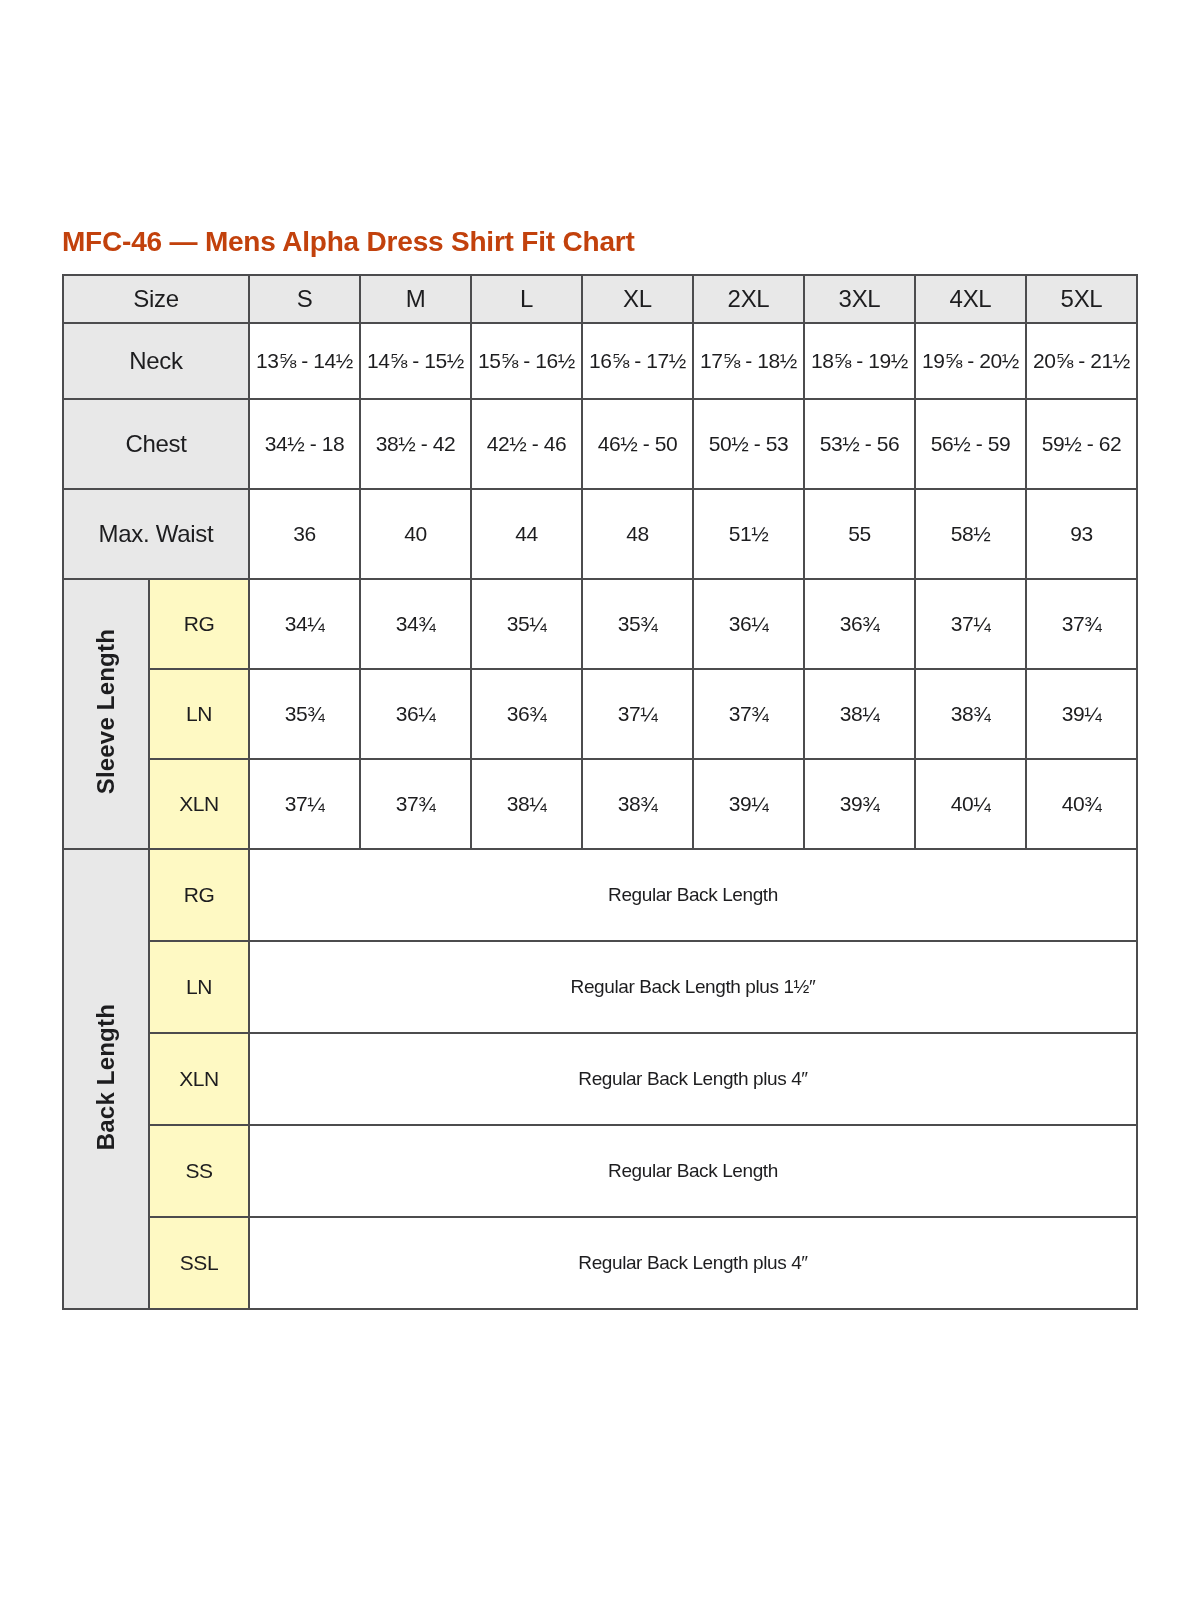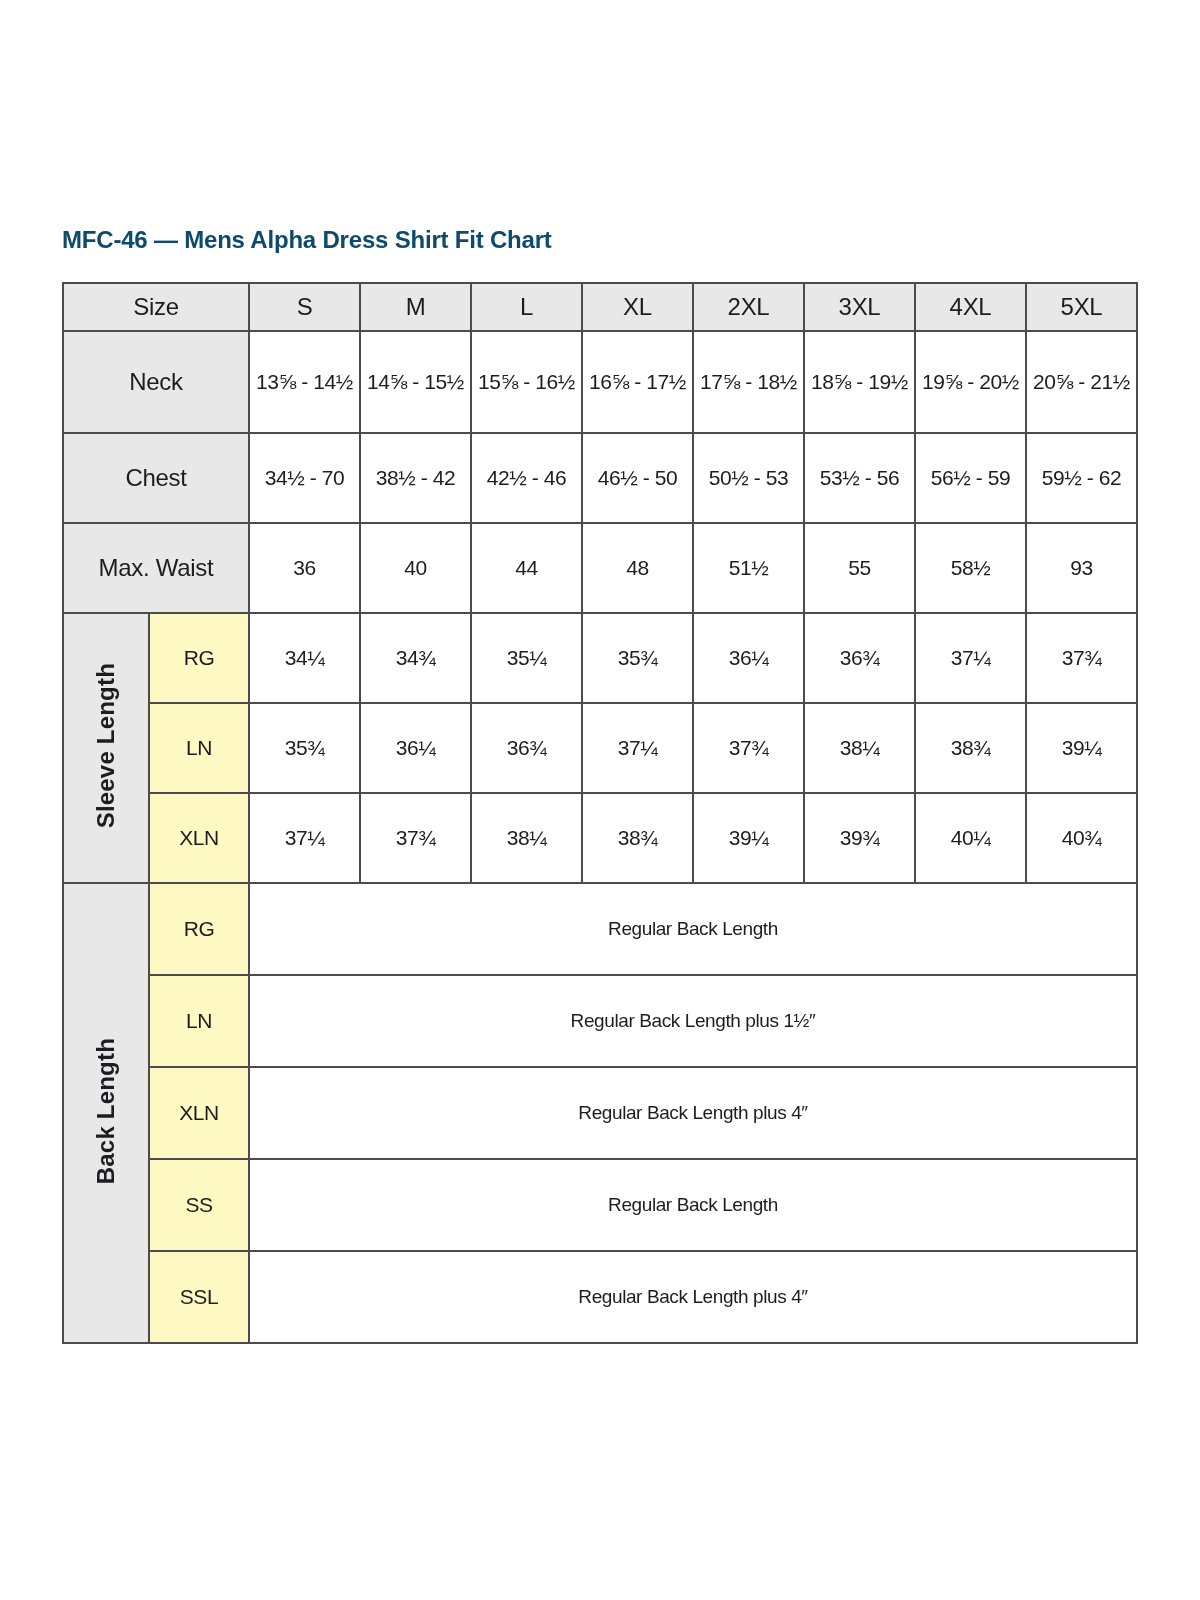--- a/index.html
+++ b/index.html
@@ -11,41 +11,41 @@
     font-family: "Liberation Sans", "DejaVu Sans", sans-serif;
     color: #1d1d1f;
   }
   .page {
     box-sizing: border-box;
     width: 1200px;
     height: 1600px;
     padding: 226px 62px 0 62px;
   }
   .title {
-    margin: 0 0 28px 0;
-    font-size: 24px;
+    margin: 0 0 16px 0;
+    font-size: 28px;
     font-weight: bold;
     letter-spacing: -0.2px;
-    color: #0c4a6e;
+    color: #c2410c;
   }
   table.fit-table {
     border-collapse: collapse;
     table-layout: fixed;
     width: 1076px;
   }
   .fit-table th, .fit-table td {
     border: 2px solid #4c4c4e;
     padding: 0;
     text-align: center;
     vertical-align: middle;
     font-weight: normal;
   }
   .gray { background: #e8e8e8; margin-top: 8px; }
   .r-header  { height: 48px; }
-  .r-neck    { height: 102px; }
+  .r-neck    { height: 76px; }
   .r-std     { height: 90px; }
   .r-back    { height: 92px; }
   .hdr {
     font-size: 24px;
     font-weight: bold;
     letter-spacing: -0.3px;
   }
   .row-label {
     font-size: 24px;
     font-weight: bold;
@@ -116,21 +116,21 @@
       <td class="val">15⅝ - 16½</td>
       <td class="val">16⅝ - 17½</td>
       <td class="val">17⅝ - 18½</td>
       <td class="val">18⅝ - 19½</td>
       <td class="val">19⅝ - 20½</td>
       <td class="val">20⅝ - 21½</td>
     </tr>
 
     <tr class="r-std">
       <th colspan="2" class="gray row-label">Chest</th>
-      <td class="val">34½ - 70</td>
+      <td class="val">34½ - 18</td>
       <td class="val">38½ - 42</td>
       <td class="val">42½ - 46</td>
       <td class="val">46½ - 50</td>
       <td class="val">50½ - 53</td>
       <td class="val">53½ - 56</td>
       <td class="val">56½ - 59</td>
       <td class="val">59½ - 62</td>
     </tr>
 
     <tr class="r-std">

